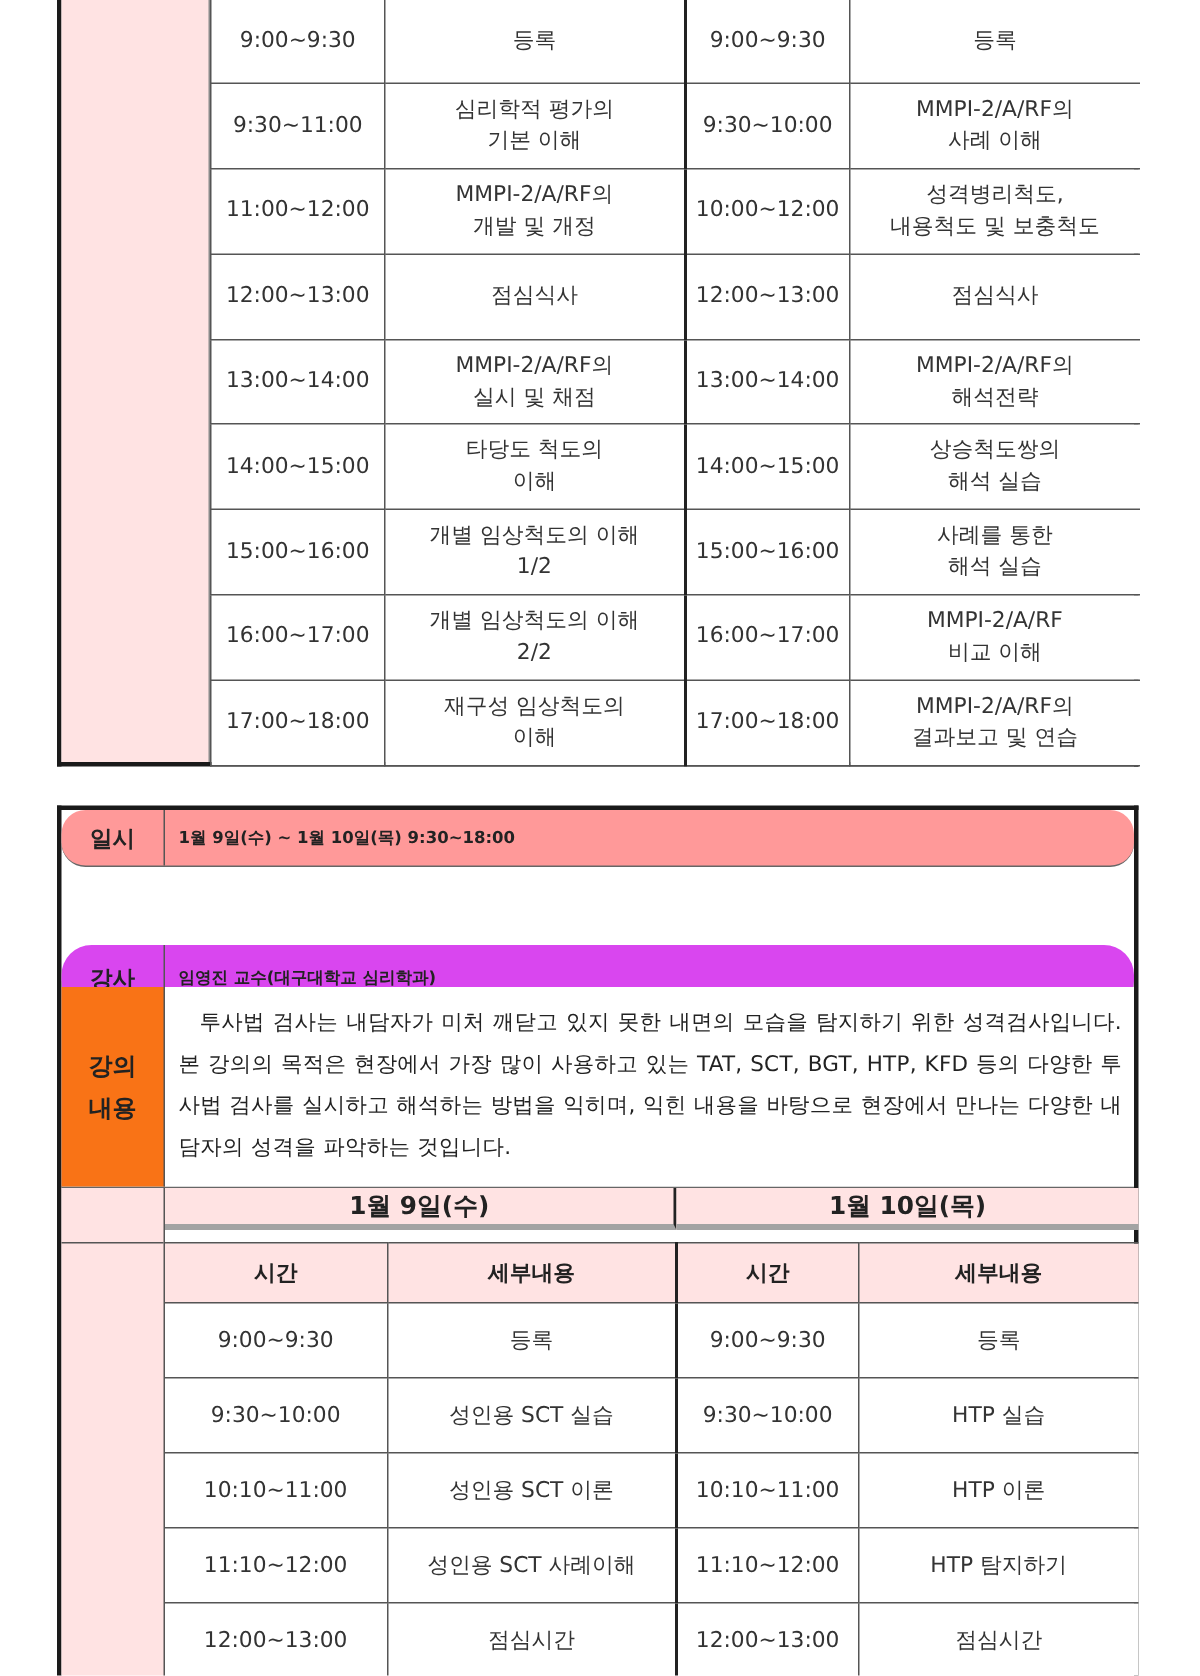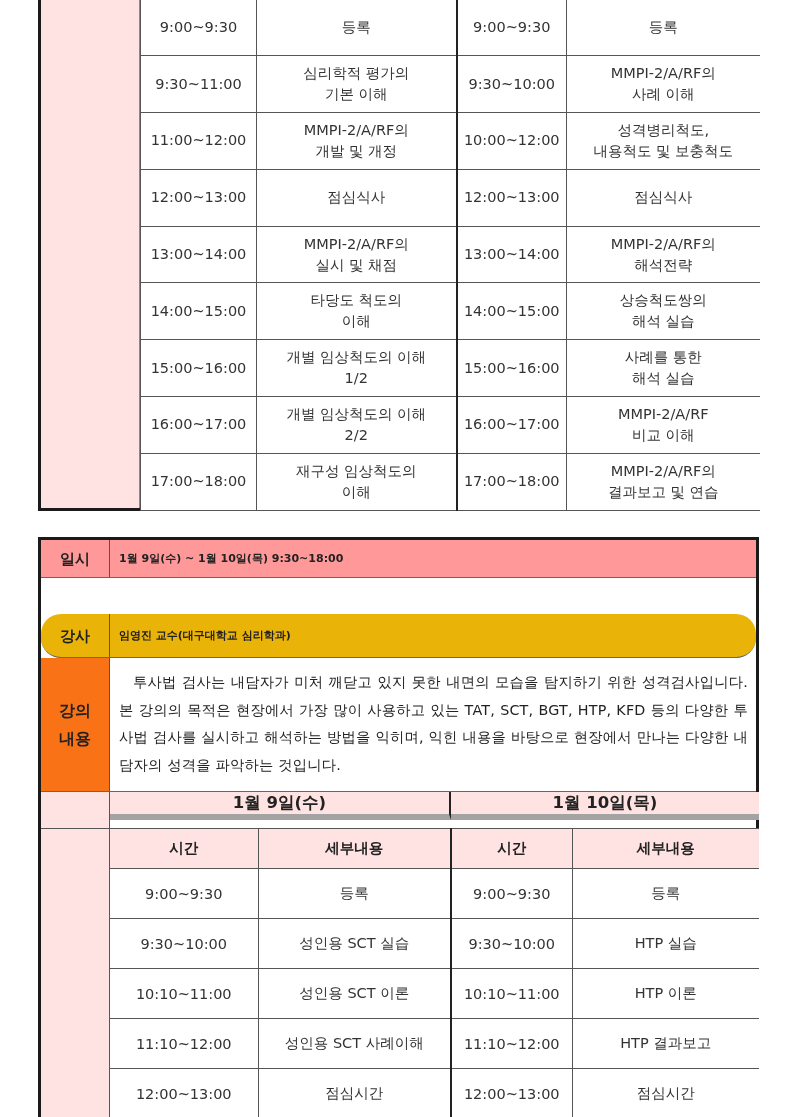--- a/index.html
+++ b/index.html
@@ -37,40 +37,40 @@
   .info-row { position: absolute; left: 0; width: 100%; display: flex; border-bottom: 1px solid #666; }
   .info-row .label {
     width: 69px; flex: 0 0 69px; border-right: 1px solid #555;
     display: flex; align-items: center; justify-content: center; text-align: center;
     font-weight: bold; font-size: 15px; line-height: 26px;
   }
   .info-row .value {
     flex: 1; display: flex; align-items: center; padding-left: 9px;
     font-weight: bold; font-size: 11px;
   }
-  .row-date   { top: 0;   height: 38px; background: #ff9999; }
+  .row-date   { top: 0;   height: 38px; background: #ff9999; border-radius: 16px; }
   .row-title  { top: 38px; height: 36px; background: #ff9999; }
   .row-title .value { font-size: 15.5px; }
-  .row-lect   { top: 74px; height: 44px; background: #eab308; border-radius: 20px; }
+  .row-lect   { top: 90px; height: 44px; background: #d946ef; border-radius: 20px; }
   .row-desc   { top: 118px; height: 134px; }
   .row-desc .label { background: #f97316; font-size: 16px; line-height: 28px; }
   .row-desc .value {
     background: #fff; font-weight: normal; font-size: 14.3px; line-height: 27.5px;
     padding: 6px 8px 6px 9px; text-align: justify; text-indent: 14px; letter-spacing: 0.2px;
     display: block; padding-top: 11px;
   }
 
   .sched-side {
     position: absolute; left: 0; top: 252px; width: 69px; height: 340px;
     background: #ffe3e3; border-right: 1px solid #555;
   }
   .sched-side .divider { position: absolute; left: 0; top: 36px; width: 100%; border-top: 1px solid #555; }
   .day-head {
     position: absolute; top: 252px; height: 28px; background: #ffe3e3;
-    border-bottom: 6px solid #a3a3a3; display: flex; align-items: center; justify-content: center;
+    border-bottom: 4px solid #a3a3a3; display: flex; align-items: center; justify-content: center;
     font-weight: bold; font-size: 16.5px;
   }
   .day1 { left: 69px; width: 341px; border-right: 2px solid #222; }
   .day2 { left: 410px; width: 308px; }
 
   .bot-table {
     position: absolute; left: 69px; top: 288px; width: 649px;
     border-collapse: collapse; table-layout: fixed;
   }
   .bot-table td {
@@ -222,21 +222,21 @@
       <tr class="data">
         <td>10:10~11:00</td>
         <td class="vsep">성인용 SCT 이론</td>
         <td>10:10~11:00</td>
         <td>HTP 이론</td>
       </tr>
       <tr class="data">
         <td>11:10~12:00</td>
         <td class="vsep">성인용 SCT 사례이해</td>
         <td>11:10~12:00</td>
-        <td>HTP 결과보고</td>
+        <td>HTP 탐지하기</td>
       </tr>
       <tr class="data">
         <td>12:00~13:00</td>
         <td class="vsep">점심시간</td>
         <td>12:00~13:00</td>
         <td>점심시간</td>
       </tr>
     </tbody>
   </table>
 </div>

